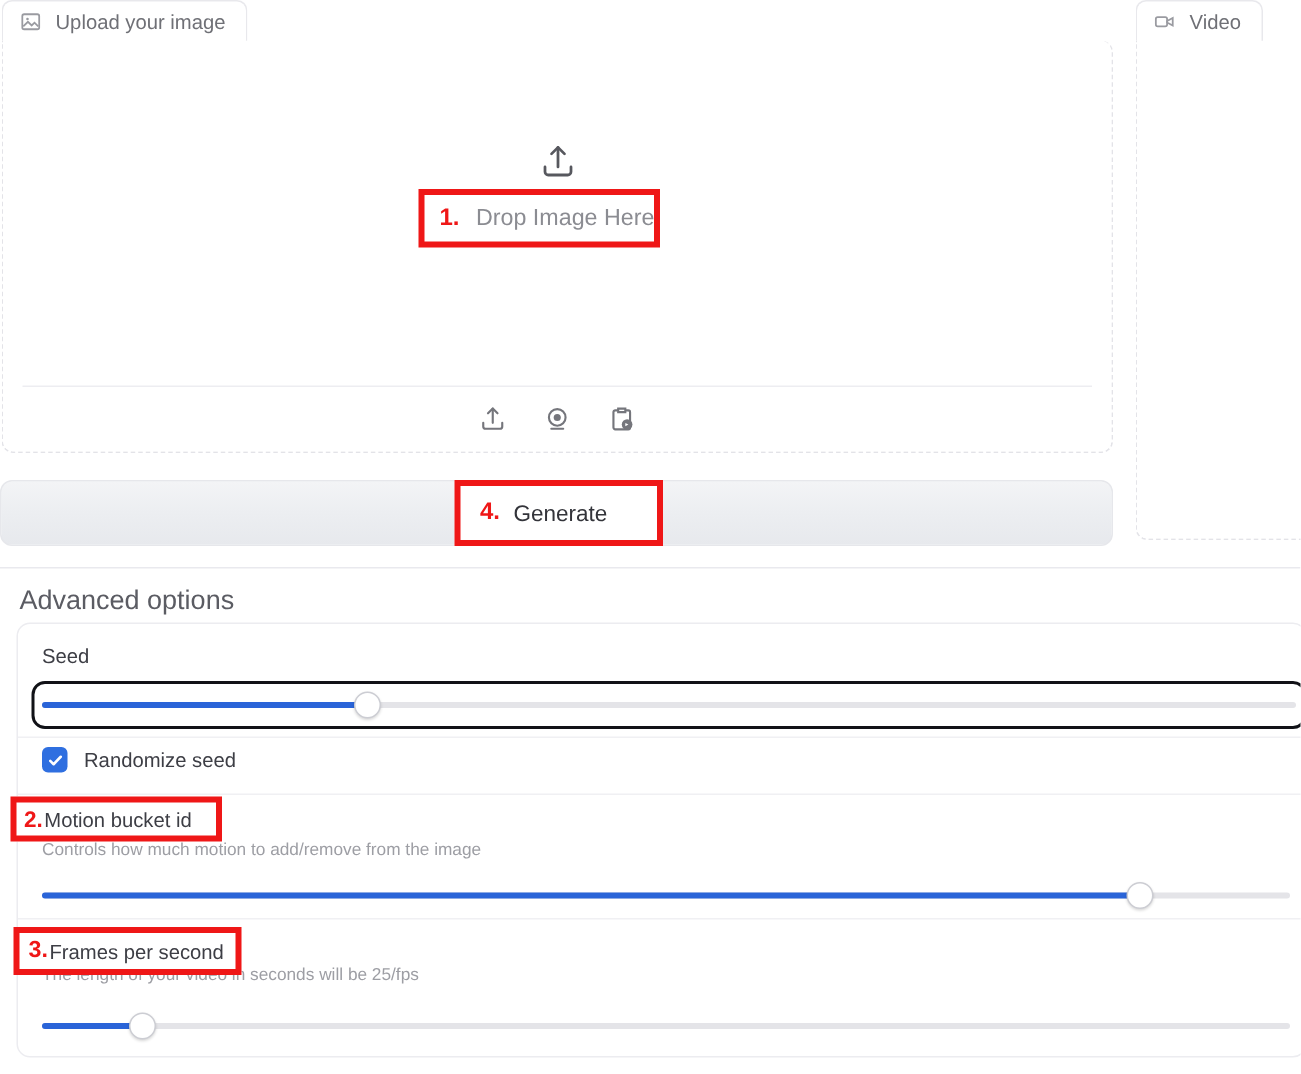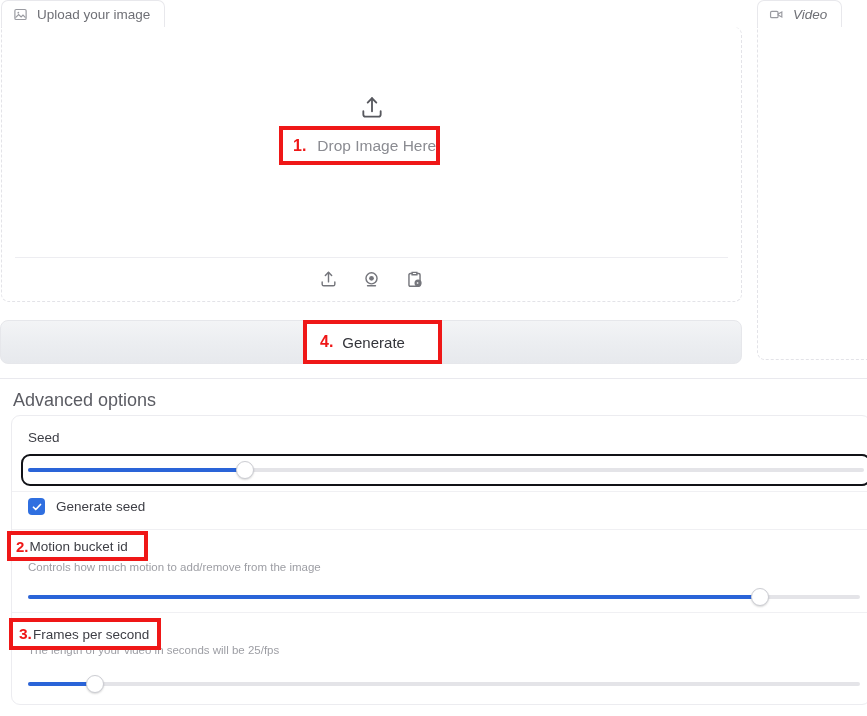--- a/index.html
+++ b/index.html
@@ -30,21 +30,21 @@
     padding: 0 14px 0 11px;
     background: #ffffff;
     border: 1px solid #e8e8ec;
     border-bottom-color: transparent;
     border-radius: 7px 7px 0 0;
     font-size: 13.5px;
     color: #6f7076;
     white-space: nowrap;
   }
   .tab-upload { left: 1px; top: 0px; }
-  .tab-video  { left: 757px; top: 0px; font-style: italic; }
+  .tab-video  { left: 757px; top: 0px; }
 
   .tab-ico { display: block; width: 15px; height: 15px; flex: 0 0 auto; color: #9a9ba1; }
   .tab-ico svg { display: block; width: 15px; height: 15px; }
 
   
   .upload-panel {
     position: absolute;
     left: 1px;
     top: 27px;
     width: 741px;
@@ -371,21 +371,21 @@
     </div>
 
     <div class="row-sep" style="top:75px;"></div>
 
     <div class="cb-row" style="left:16px; top:82px;">
       <span class="cb-box">
         <svg viewBox="0 0 24 24" fill="none" stroke="currentColor" stroke-width="3.4" stroke-linecap="round" stroke-linejoin="round">
           <path d="M5 12.5l4.5 4.5L19 7"></path>
         </svg>
       </span>
-      <span class="cb-label">Generate seed</span>
+      <span class="cb-label">Randomize seed</span>
     </div>
 
     <div class="row-sep" style="top:113px;"></div>
 
     <div class="field" style="top:123px;">
       <div class="field-label" style="margin-left:16px;">Motion bucket id</div>
       <div class="field-help" style="margin-left:16px; margin-top:7px;">Controls how much motion to add/remove from the image</div>
     </div>
 
     <div class="slider" id="motion-slider" style="left:16px; top:172px; width:832px;">

